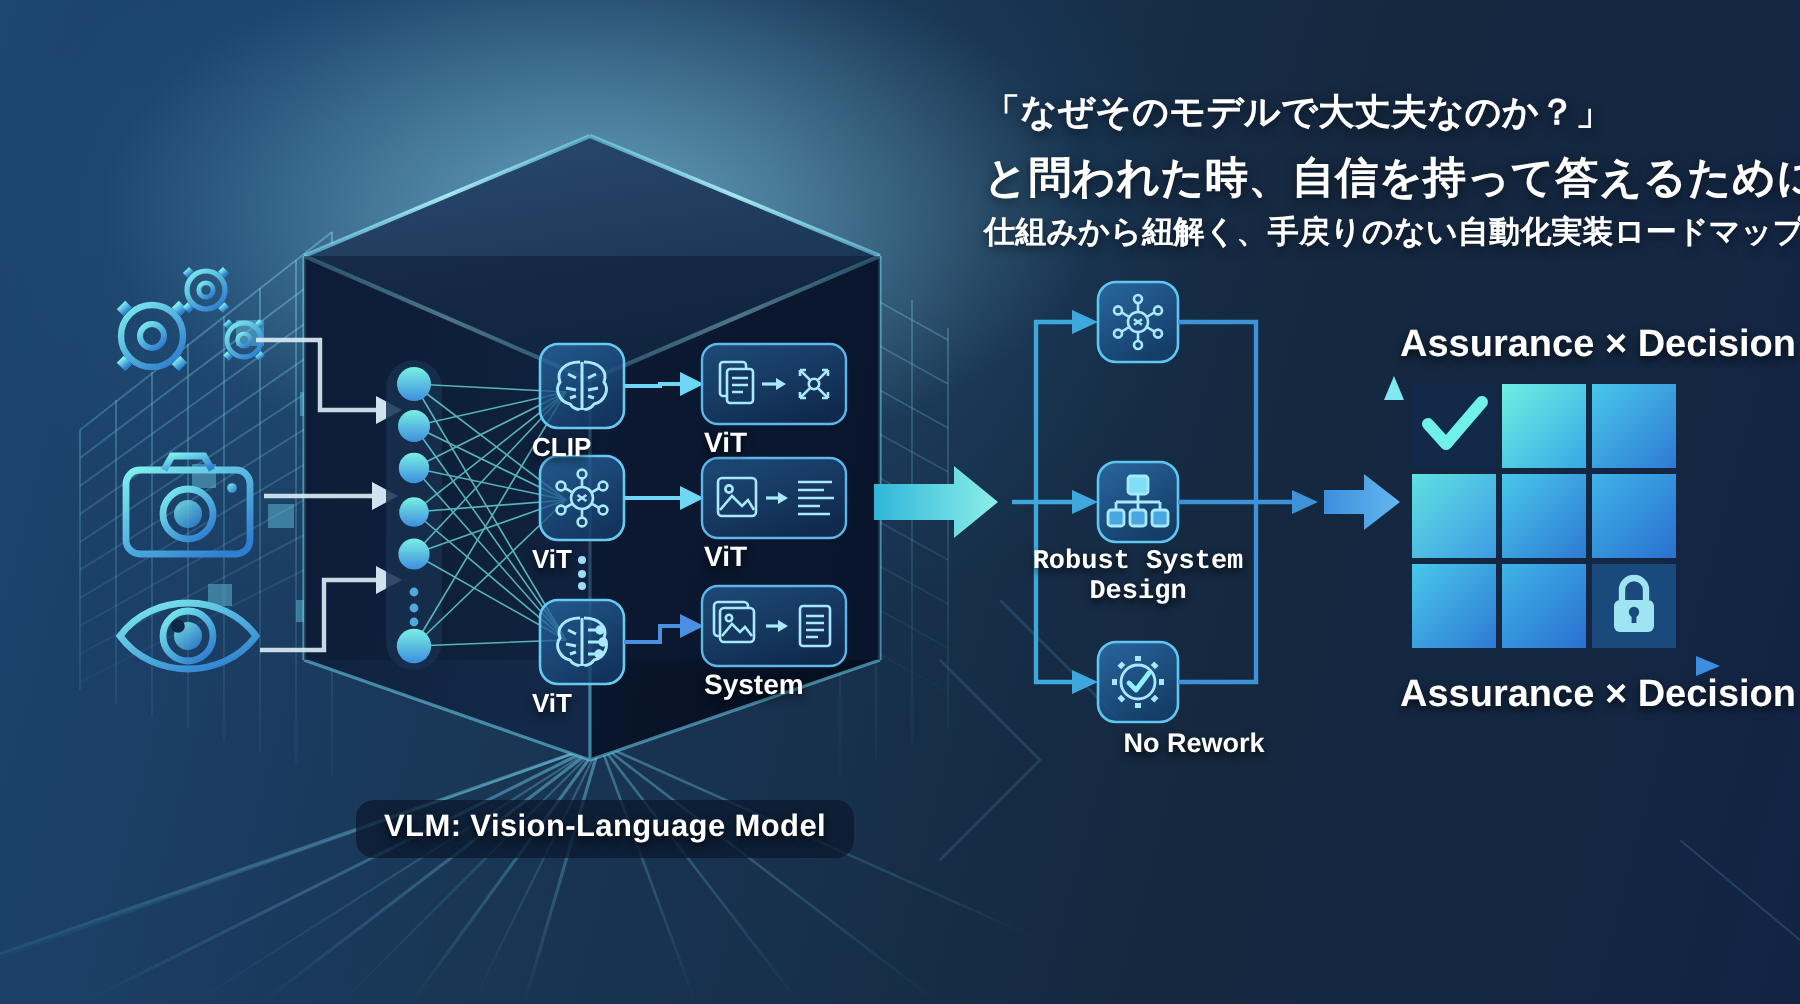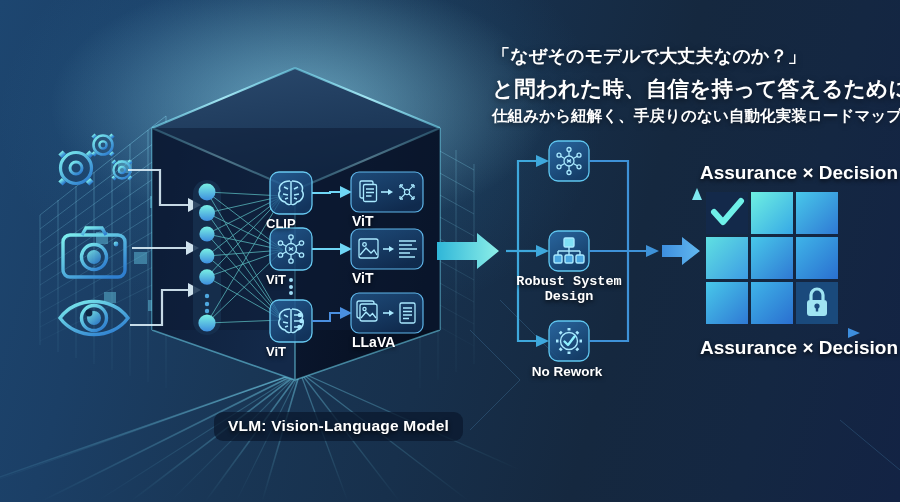--- a/index.html
+++ b/index.html
@@ -20,23 +20,23 @@
   #subhead{left:492px;top:106px;font-size:15.5px;font-weight:bold;letter-spacing:.1px;
     text-shadow:0 2px 5px rgba(0,0,0,.5);}
 
   
   .cube-lbl{position:absolute;color:#fff;font-weight:bold;text-align:left;
     text-shadow:0 2px 4px rgba(0,0,0,.75);white-space:nowrap;}
   .mdl-lbl{font-size:13px;}
   .out-lbl{font-size:14px;}
 
   
-  #vlmpill{position:absolute;left:178px;top:412px;padding:5px 14px 6px;border-radius:9px;
+  #vlmpill{position:absolute;left:178px;top:400px;padding:5px 14px 6px;border-radius:9px;
     background:rgba(10,24,45,.72);color:#fff;font-size:15.5px;font-weight:bold;
-    letter-spacing:.2px;text-shadow:0 2px 4px rgba(0,0,0,.8);margin-left:36px;}
+    letter-spacing:.2px;text-shadow:0 2px 4px rgba(0,0,0,.8);}
 
   
   .ben-lbl{position:absolute;width:150px;text-align:center;color:#fff;
     font-size:13.5px;font-weight:bold;line-height:15px;
     text-shadow:0 2px 4px rgba(0,0,0,.75);}
 
   
   .mx-lbl{position:absolute;color:#fff;font-size:19px;font-weight:bold;
     text-shadow:0 2px 4px rgba(0,0,0,.7);white-space:nowrap;text-align:right;}
 </style>
@@ -386,21 +386,21 @@
       </g>
     </g>
   </svg>
 
   <div class="cube-lbl mdl-lbl" style="left:266px;top:216px;width:50px;">CLIP</div>
   <div class="cube-lbl mdl-lbl" style="left:266px;top:272px;width:50px;">ViT</div>
   <div class="cube-lbl mdl-lbl" style="left:266px;top:344px;width:50px;">ViT</div>
 
   <div class="cube-lbl out-lbl" style="left:352px;top:213px;width:70px;">ViT</div>
   <div class="cube-lbl out-lbl" style="left:352px;top:270px;width:70px;">ViT</div>
-  <div class="cube-lbl out-lbl" style="left:352px;top:334px;width:70px;">LLaVA</div>
+  <div class="cube-lbl out-lbl" style="left:352px;top:334px;width:70px;">System</div>
 
   <div id="vlmpill">VLM: Vision-Language Model</div>
 
   <svg class="lyr" viewBox="0 0 900 502">
     <defs>
       <linearGradient id="bigArrow" x1="0" y1="0" x2="1" y2="0">
         <stop offset="0%" stop-color="#2fb6d8"></stop>
         <stop offset="100%" stop-color="#8defe8"></stop>
       </linearGradient>
       <linearGradient id="benBox" x1="0" y1="0" x2="0.6" y2="1">
@@ -488,21 +488,21 @@
       <polygon points="662,245 682,245 682,237 700,251 682,265 682,257 662,257" fill="url(#mxArrow)"></polygon>
     </g>
   </svg>
 
   <div class="ben-lbl" style="left:494px;top:184px;">
   </div>
   <div class="ben-lbl" style="left:494px;top:274px;font-family:Liberation Mono, monospace;">
     <div>Robust System</div>
     <div>Design</div>
   </div>
-  <div class="ben-lbl" style="left:492px;top:364px;">
+  <div class="ben-lbl" style="left:522px;top:364px;">
     <div>No Rework</div>
   </div>
 
   <svg class="lyr" viewBox="0 0 900 502">
     <defs>
       <linearGradient id="cellA" x1="0" y1="0" x2="1" y2="1">
         <stop offset="0%" stop-color="#6ef0e2"></stop>
         <stop offset="100%" stop-color="#36a8e6"></stop>
       </linearGradient>
       <linearGradient id="cellB" x1="0" y1="0" x2="1" y2="1">

